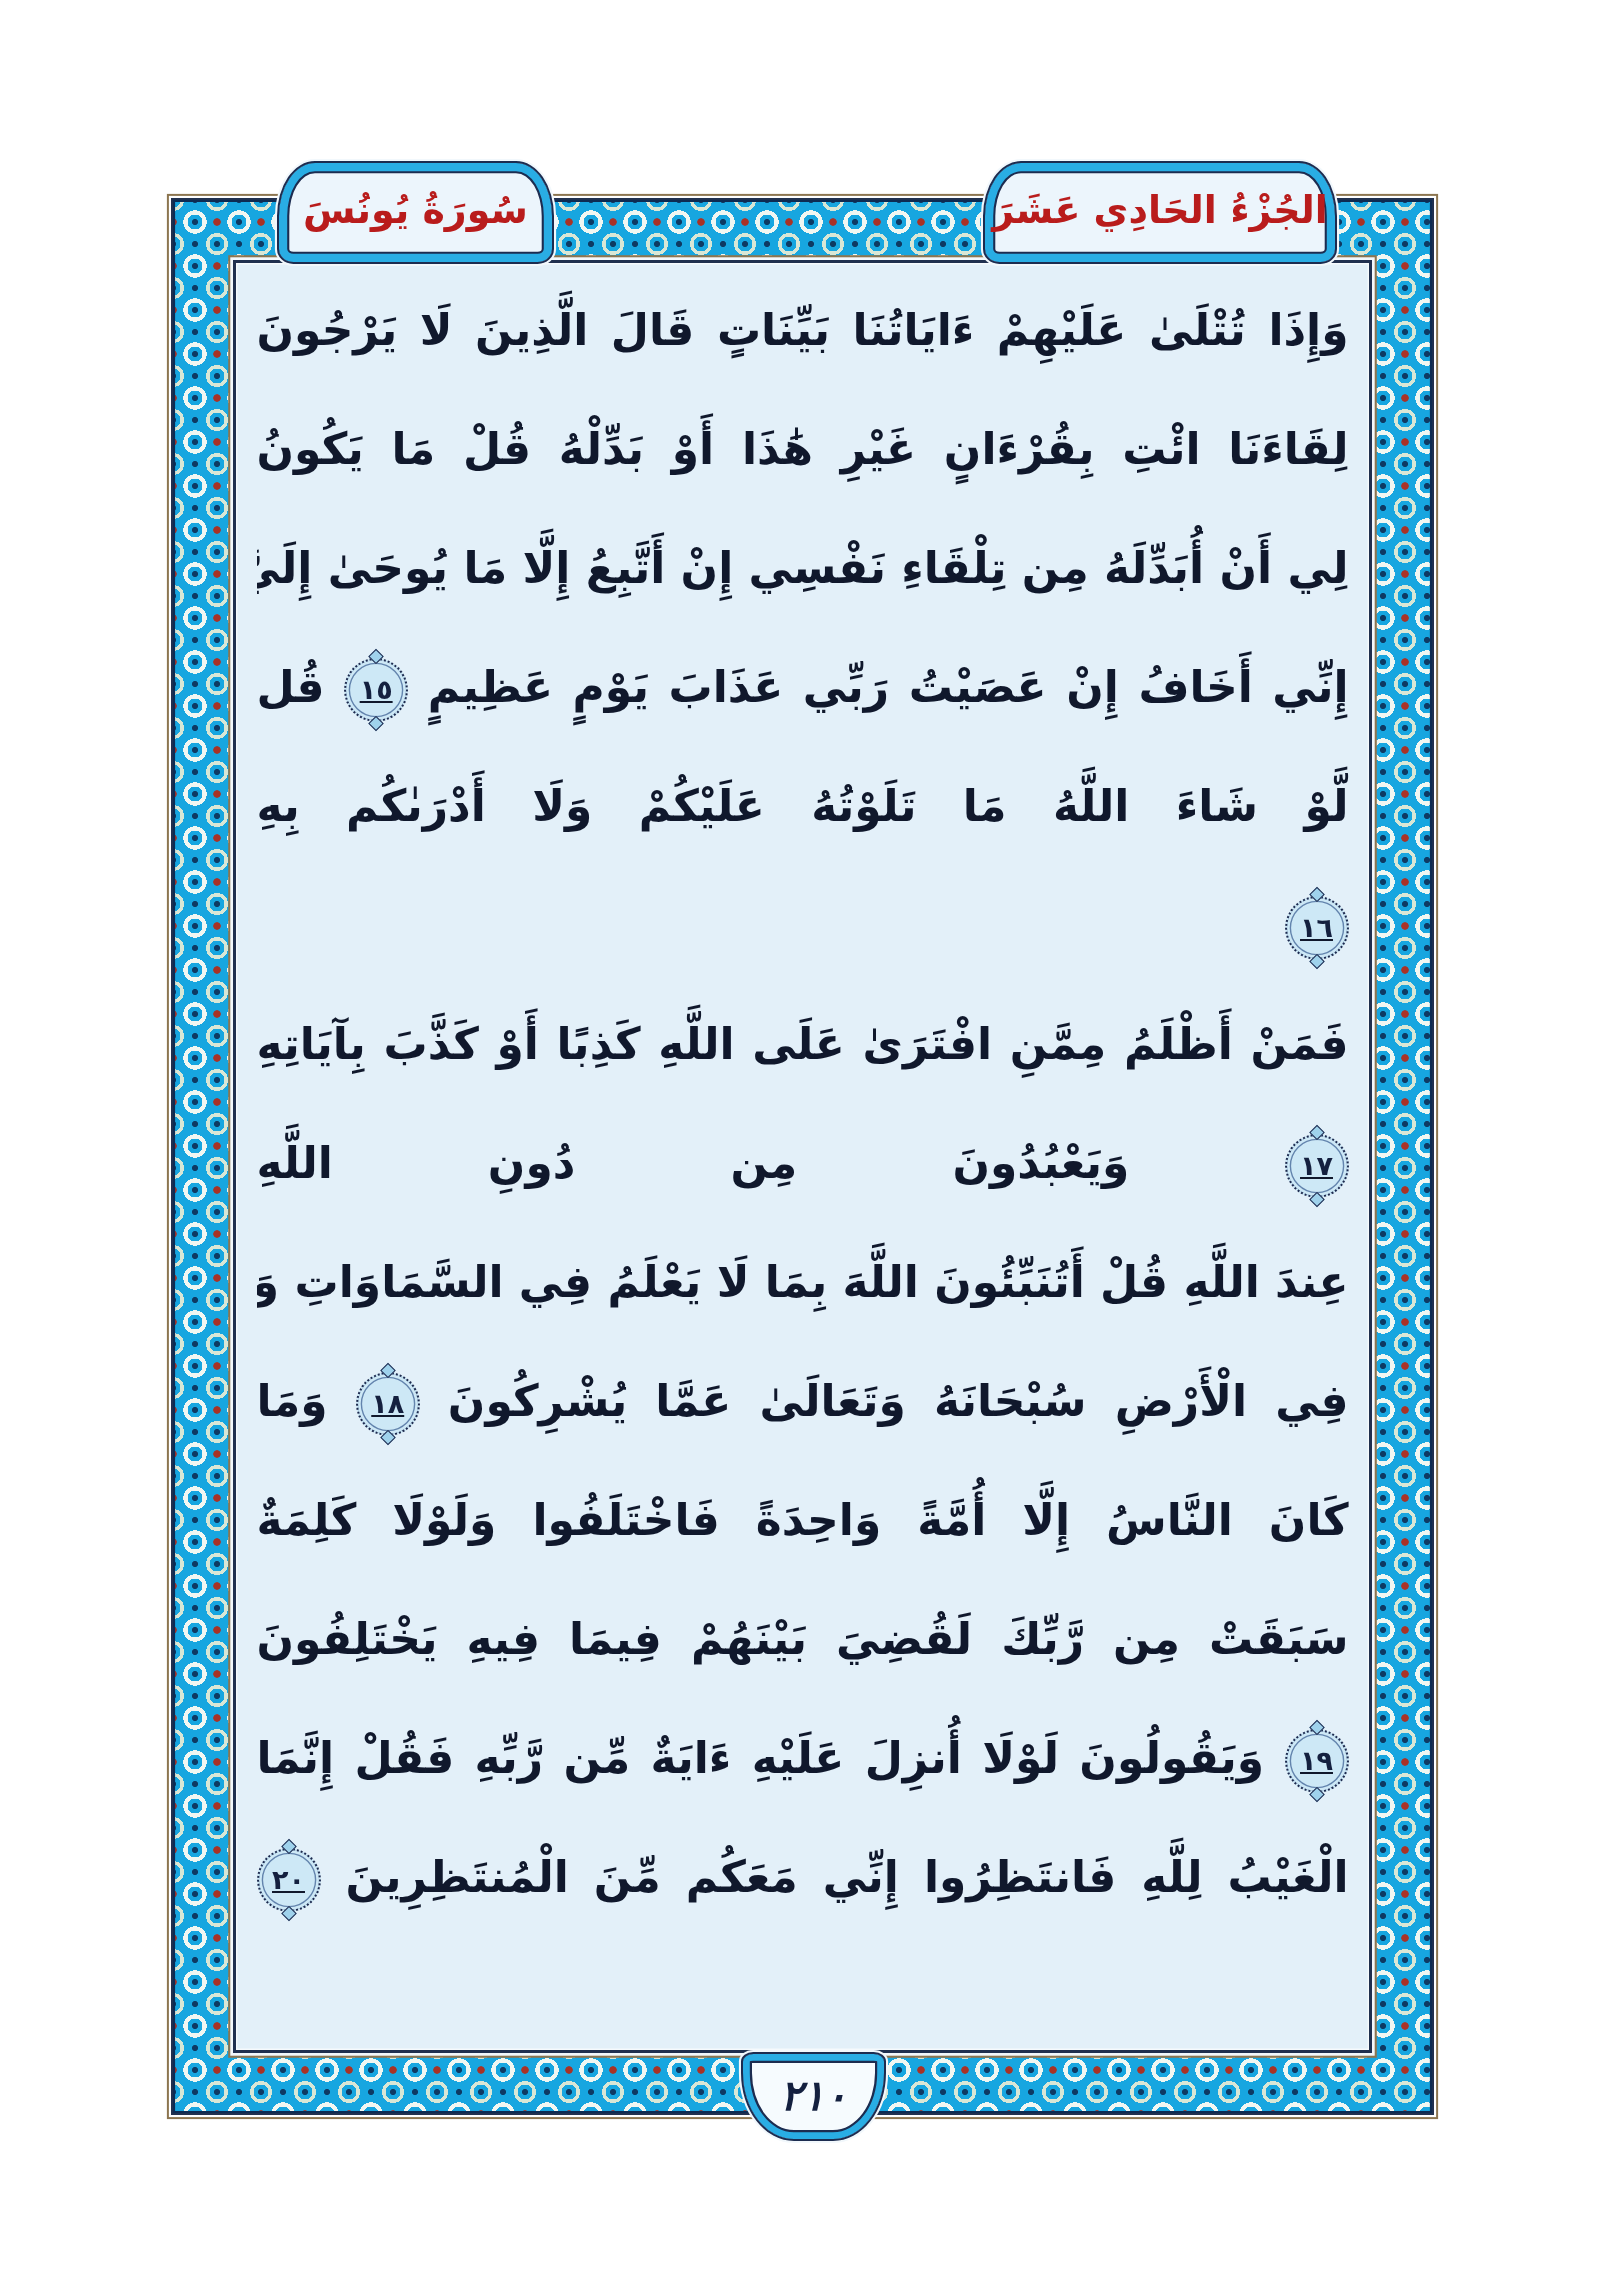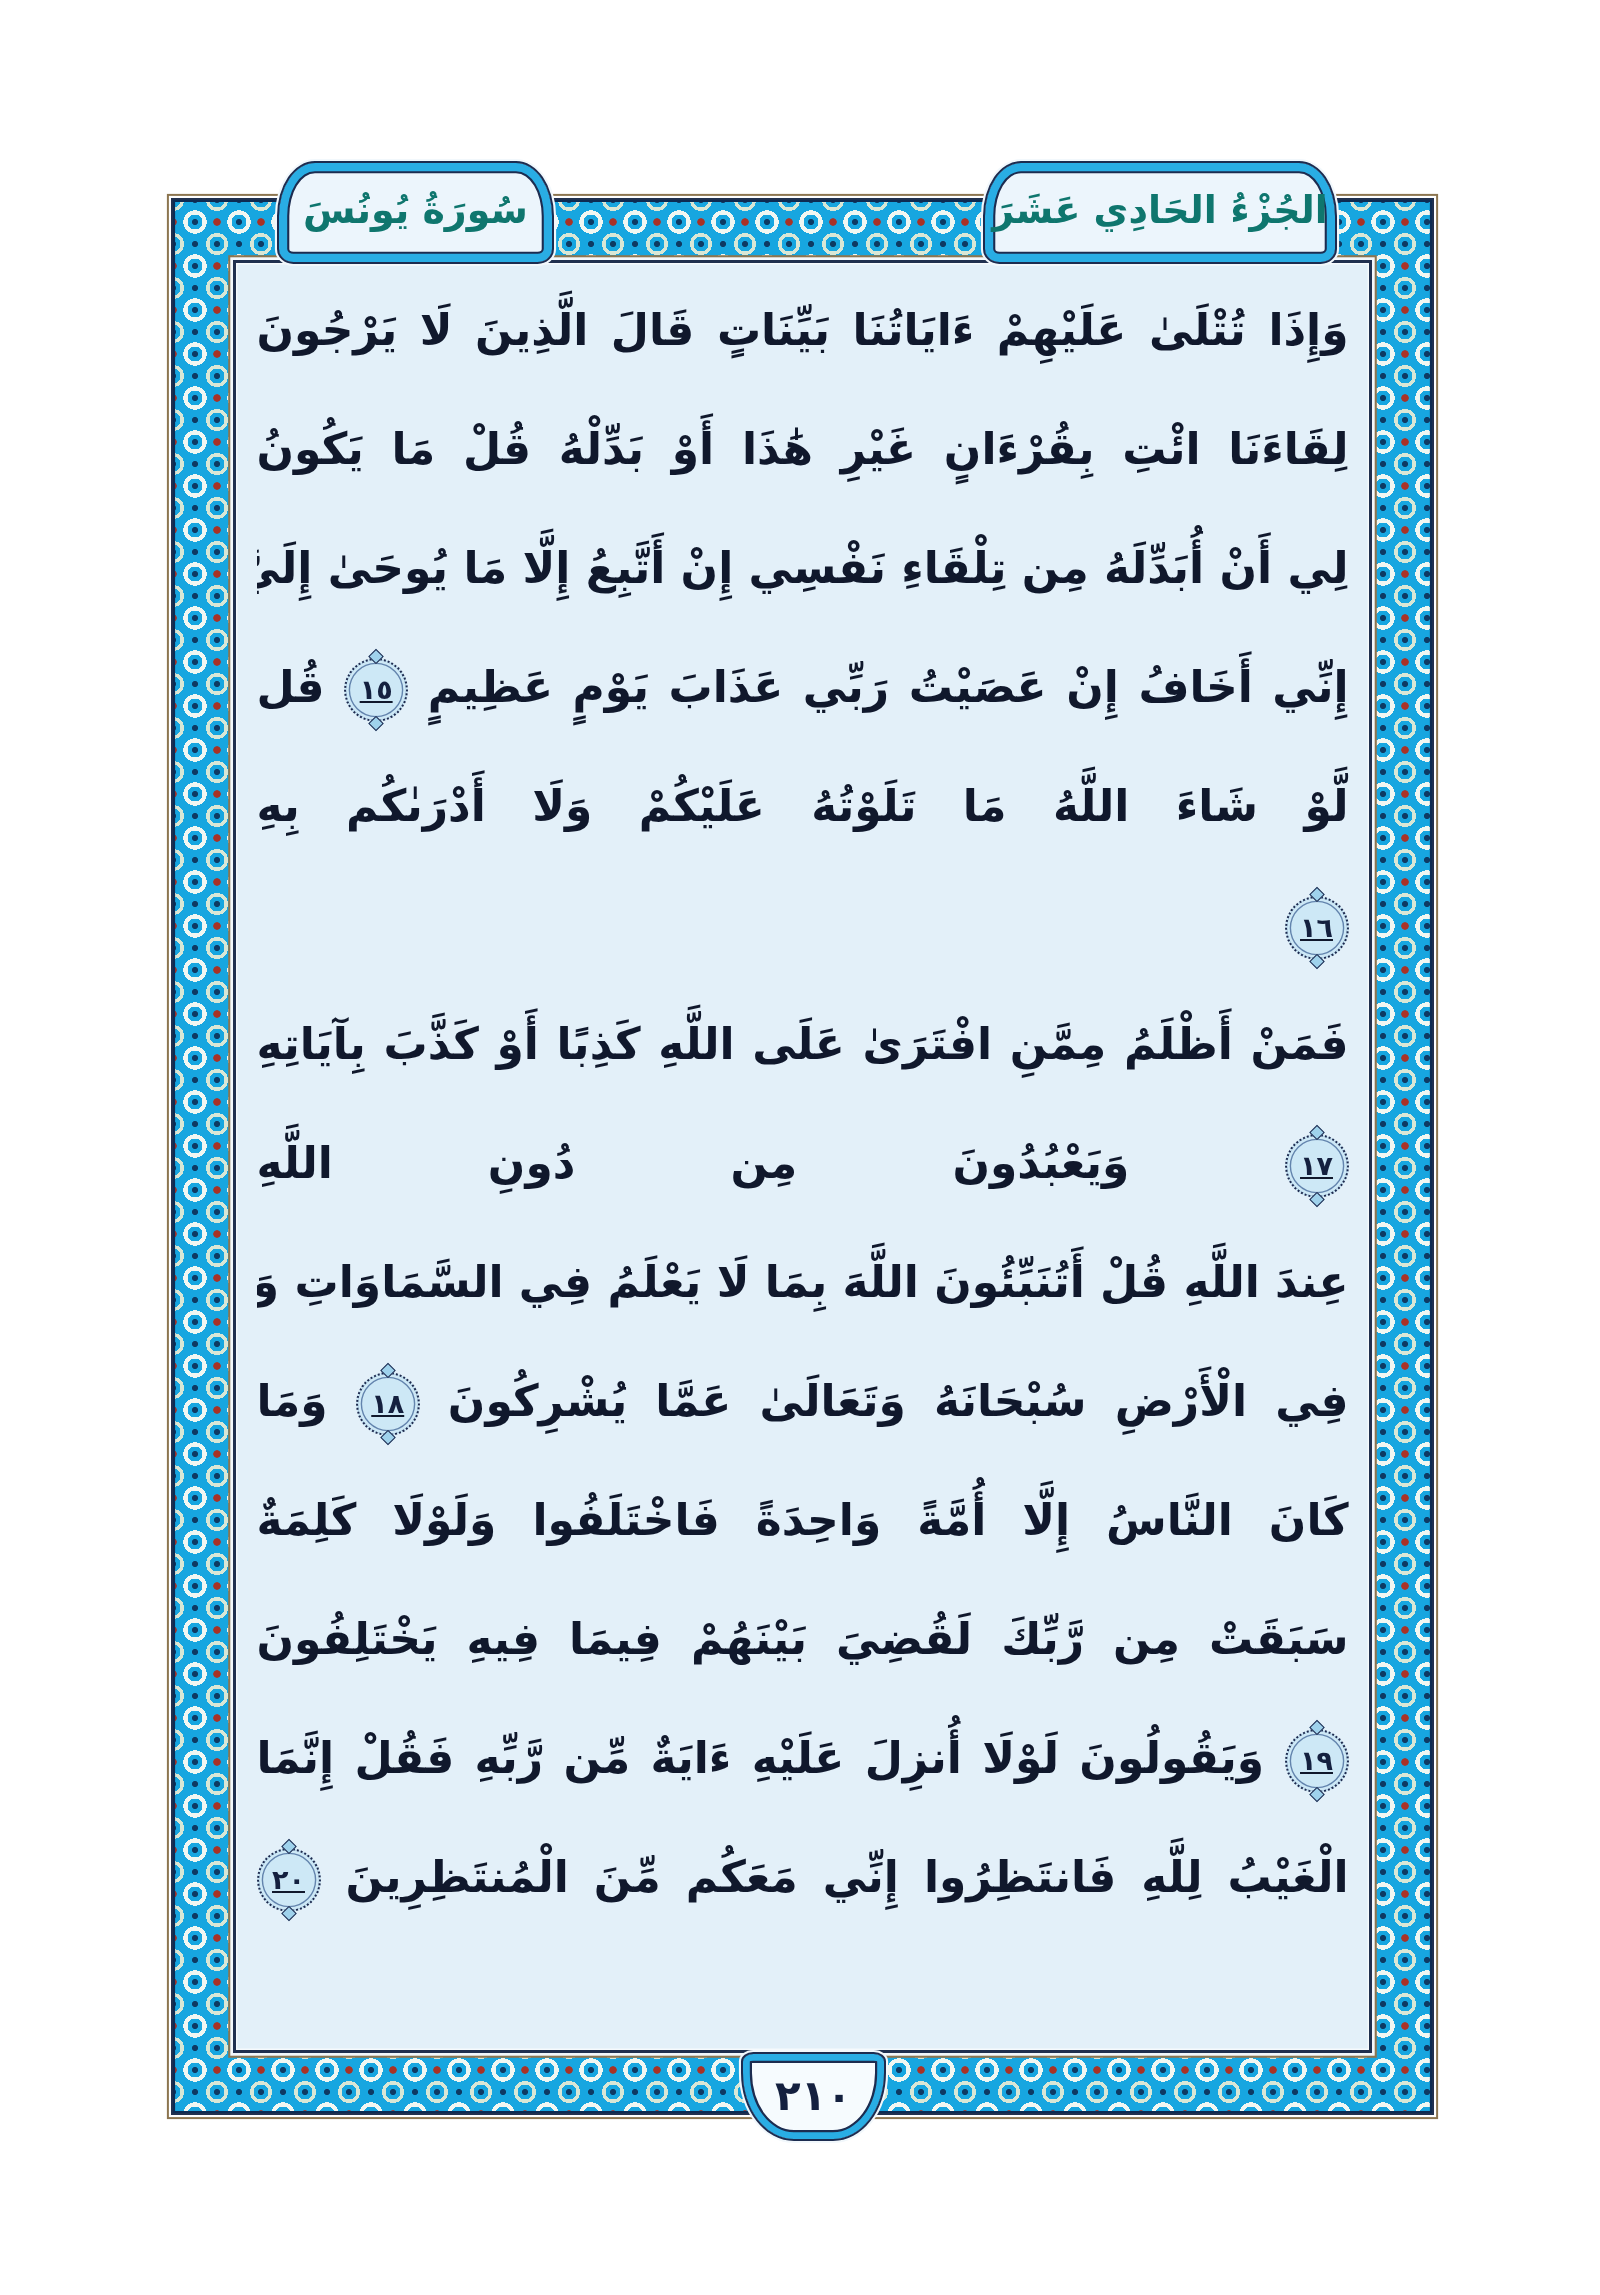--- a/index.html
+++ b/index.html
@@ -35,21 +35,21 @@
   .tab{
     position:absolute;top:161px;height:99px;z-index:5;
     background:#ecf5fc;border:2.7px solid #1c2c50;
     border-radius:38px 38px 16.4px 16.4px / 55px 55px 15px 15px;
     box-shadow:inset 0 0 0 8.2px #29ade4, inset 0 0 0 10.3px #1c2c50, 0 0 0 2.1px #f2f8fc;
     display:flex;align-items:center;justify-content:center;
   }
   .tab-surah{left:277px;width:273px;}
   .tab-juz{left:966px;width:350px;margin-left:17px;}
   .tab-label{
-    font-size:38px;font-weight:bold;color:#0f766e;line-height:1;
+    font-size:38px;font-weight:bold;color:#b91c1c;line-height:1;
     padding-bottom:4.1px;
   }
 
   
   .lines-wrap{
     position:absolute;left:20.5px;right:20.5px;top:6.8px;height:1784px;
   }
   .qline{
     height:119px;line-height:119px;
     direction:rtl;white-space:nowrap;overflow:hidden;
@@ -72,21 +72,21 @@
   .ayah-marker::before{top:-9px;}
   .ayah-marker::after{bottom:-9px;}
   .ayah-num{font-size:27px;font-weight:bold;color:#14203f;}
 
   
   .page-tab{
     position:absolute;left:741px;top:2052px;width:141px;height:85px;z-index:5;
     background:#f6fbfe;border:2.7px solid #1c2c50;
     border-radius:12.3px 12.3px 53px 53px / 9.6px 9.6px 68px 68px;
     box-shadow:inset 0 0 0 6.8px #29ade4, inset 0 0 0 9px #1c2c50, 0 0 0 2.1px #f2f8fc;
-    display:flex;align-items:center;justify-content:center;
+    display:flex;align-items:center;justify-content:center;font-style:italic;
   }
   .page-num{font-size:42px;font-weight:bold;color:#14203f;padding-bottom:2.7px;}
 </style>
 </head>
 <body>
 
 <div class="page">
 
   <div class="frame">
 

